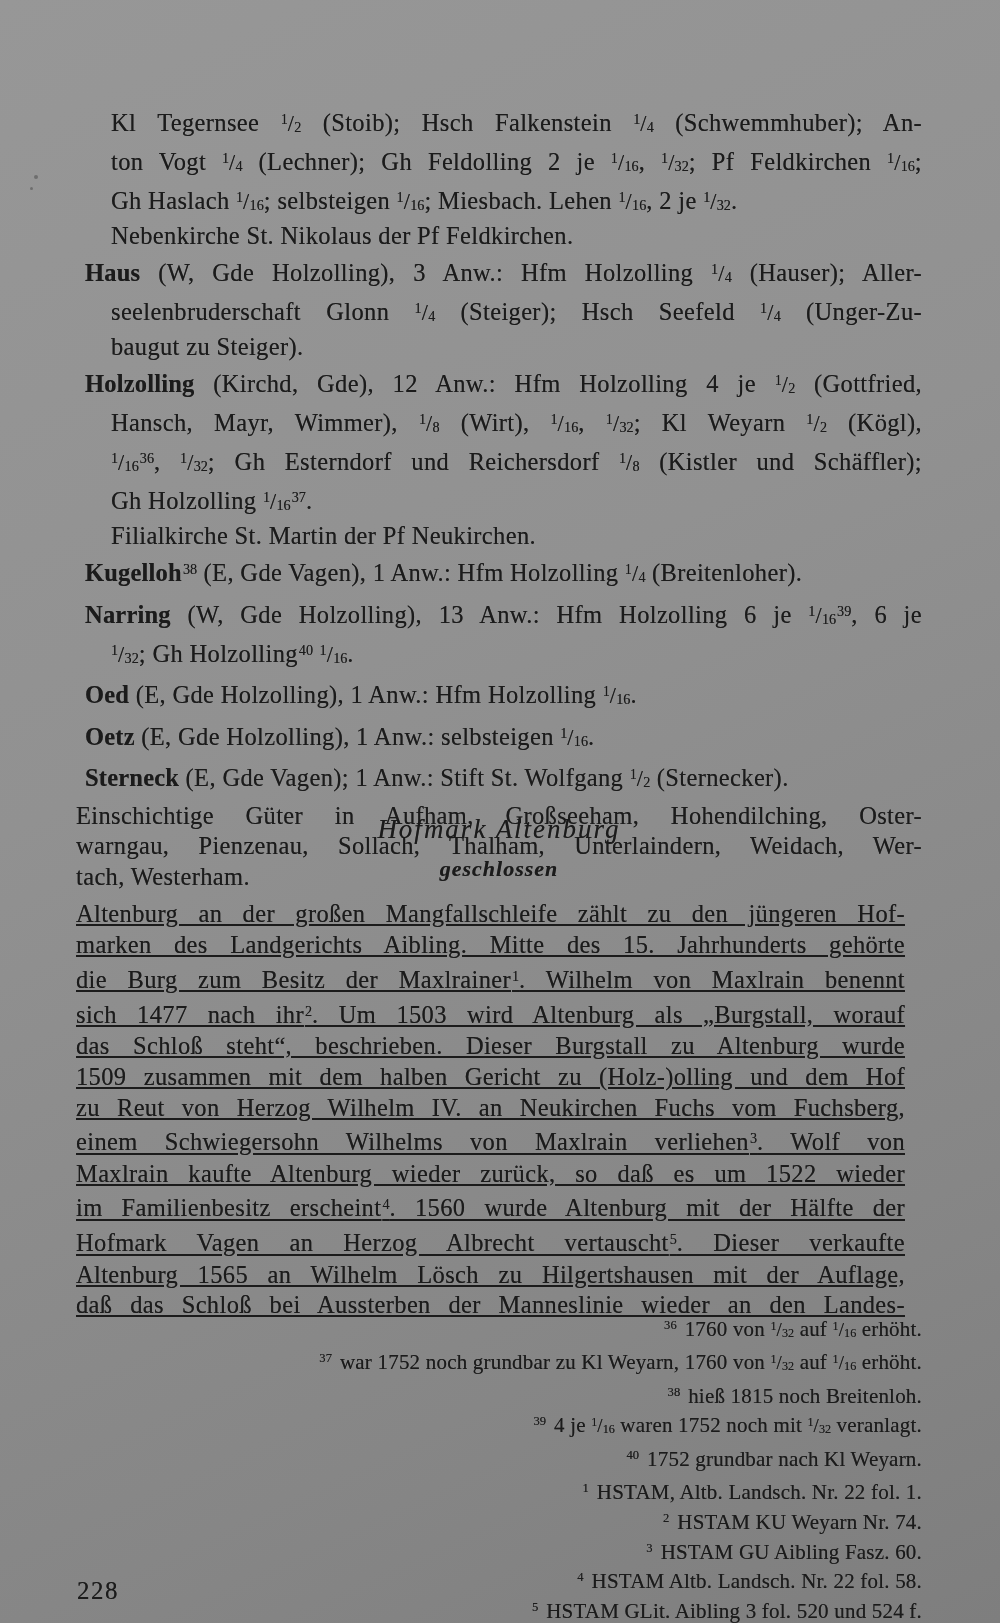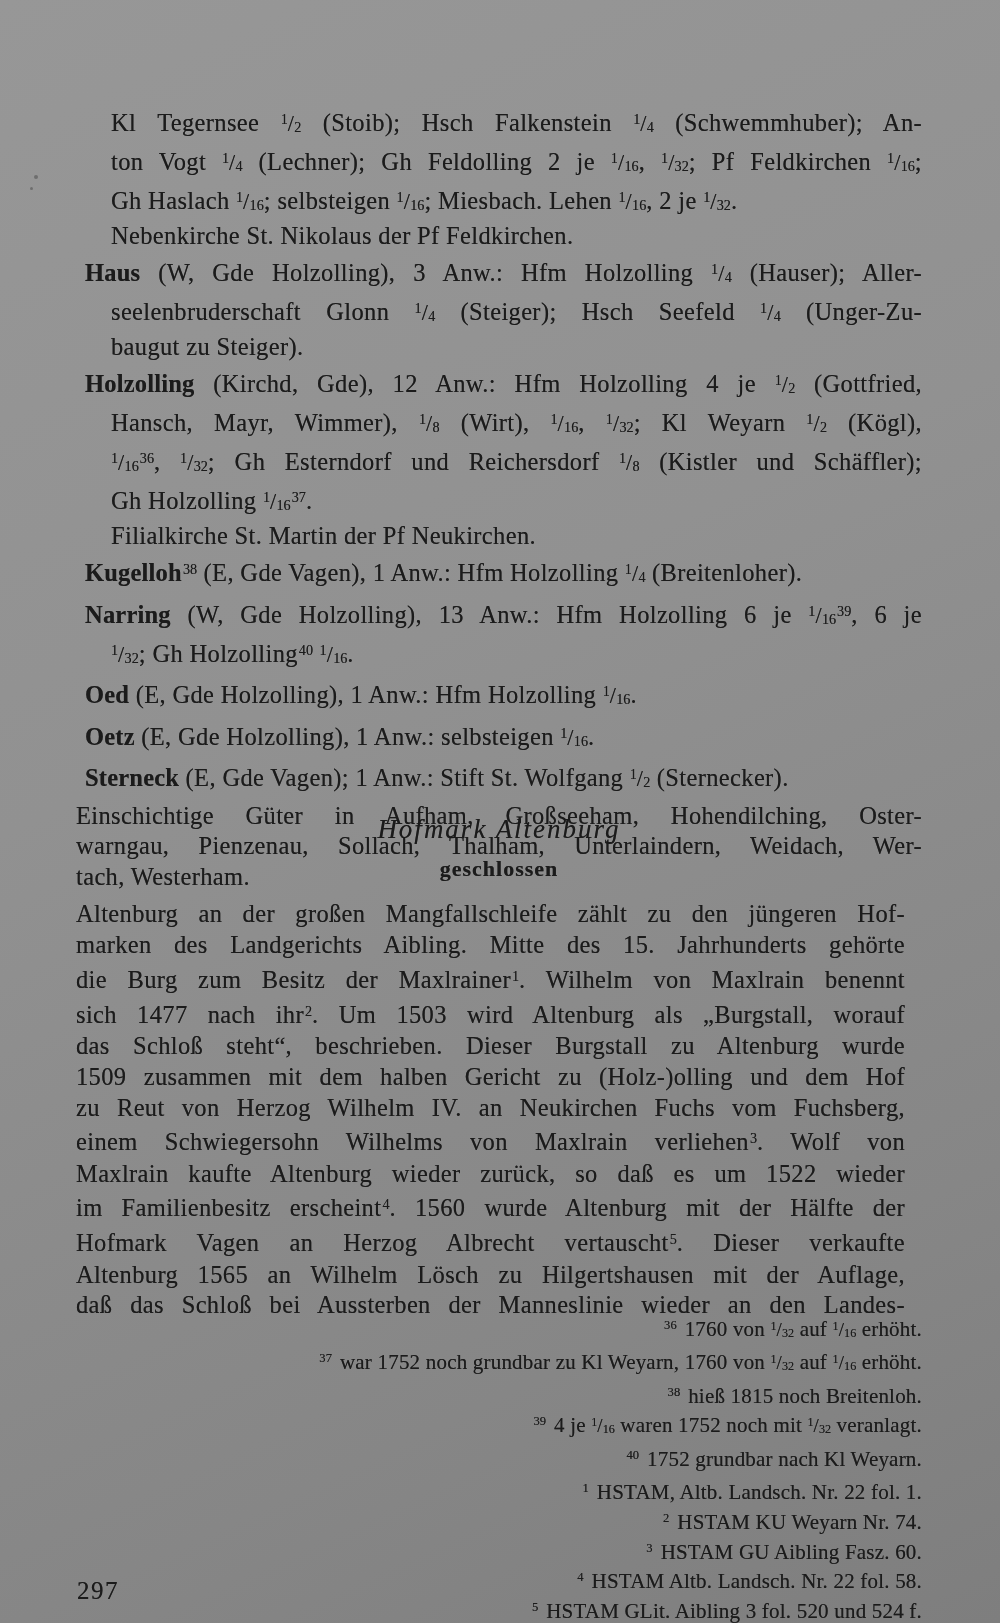--- a/index.html
+++ b/index.html
@@ -22,24 +22,24 @@
   .line.j{text-align:justify;text-align-last:justify;}
   .ind-cont{padding-left:35px;}
   .ind-head{padding-left:9px;}
   .ind-flush{padding-left:0;}
   .hw{font-weight:700;letter-spacing:0.2px;}
 
   
   .title{position:absolute;top:810px;left:0;right:0;margin:4px;text-align:center;
     font-style:italic;font-weight:400;font-size:27px;letter-spacing:2px;}
   .subtitle{position:absolute;top:856px;left:0;right:0;margin:0;text-align:center;
-    font-weight:600;font-size:22px;letter-spacing:1px;}
+    font-style:italic;font-weight:600;font-size:22px;letter-spacing:1px;}
 
   
-  #bodypara{position:absolute;top:899px;left:0;right:17px;}
+  #bodypara{position:absolute;top:899px;left:0;right:17px;text-decoration:underline;}
   .bline{font-size:24.5px;line-height:30.8px;letter-spacing:0.35px;}
 
   
   #footnotes{position:absolute;top:1313px;left:0;right:0;text-align:right;}
   .fn{font-size:21px;line-height:25.6px;letter-spacing:0.2px;}
   .fn.gap{margin-top:4px;}
   .fnm{font-size:60%;vertical-align:0.55em;margin-right:8px;letter-spacing:0;}
 
   
   .fr{white-space:nowrap;}
@@ -129,15 +129,15 @@
         <div class="fn"><span class="fnm">38</span>hieß 1815 noch Breitenloh.</div>
         <div class="fn"><span class="fnm">39</span>4 je <span class="fr"><span class="nu">1</span><span class="sl">/</span><span class="de">16</span></span> waren 1752 noch mit <span class="fr"><span class="nu">1</span><span class="sl">/</span><span class="de">32</span></span> veranlagt.</div>
         <div class="fn"><span class="fnm">40</span>1752 grundbar nach Kl Weyarn.</div>
         <div class="fn gap"><span class="fnm">1</span>HSTAM, Altb. Landsch. Nr. 22 fol. 1.</div>
         <div class="fn"><span class="fnm">2</span>HSTAM KU Weyarn Nr. 74.</div>
         <div class="fn"><span class="fnm">3</span>HSTAM GU Aibling Fasz. 60.</div>
         <div class="fn"><span class="fnm">4</span>HSTAM Altb. Landsch. Nr. 22 fol. 58.</div>
         <div class="fn"><span class="fnm">5</span>HSTAM GLit. Aibling 3 fol. 520 und 524 f.</div>
       </div>
 
-    <div class="pagenum">297</div>
+    <div class="pagenum">228</div>
   </main>
 </div>
 
 </body></html>

